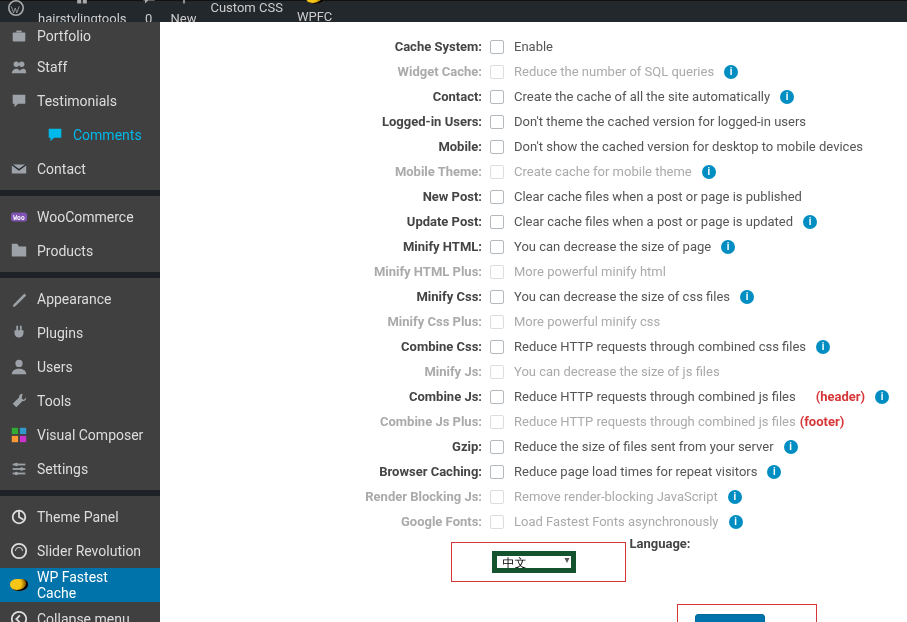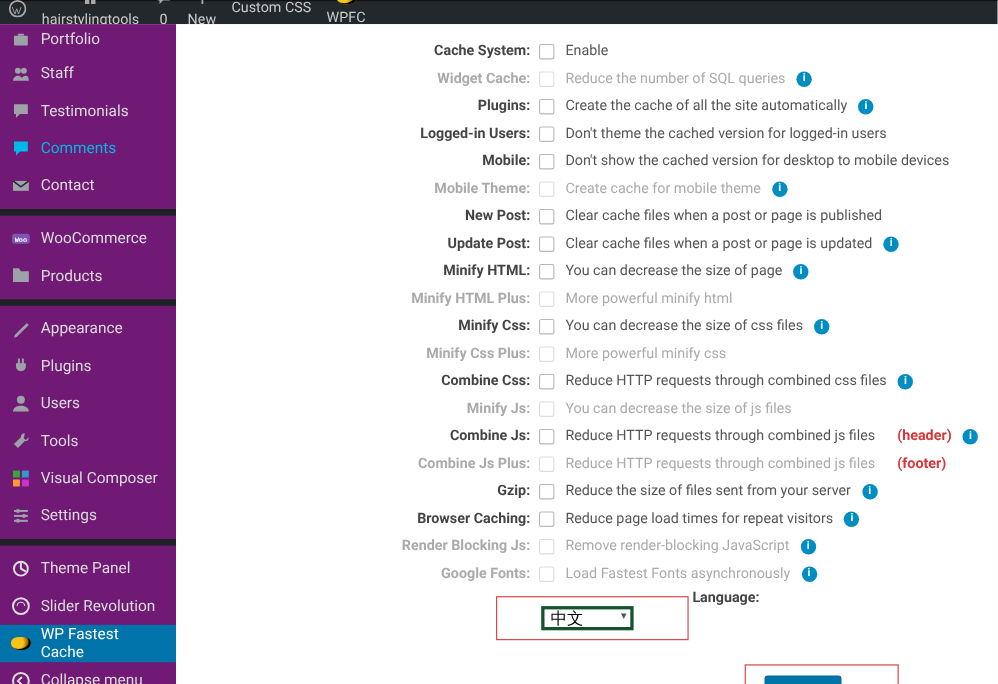--- a/index.html
+++ b/index.html
@@ -25,21 +25,21 @@
   }
   .toolbar .tb-item { display: flex; align-items: center; gap: 5px; cursor: pointer; position: relative; top: -4px; flex-direction: column; }
   .toolbar svg { width: 16px; height: 16px; fill: #aaa; }
 
   .sidebar {
     position: absolute;
     top: 22px;
     left: 0;
     width: 160px;
     bottom: 0;
-    background: #701a75;
+    background: #404040;
     color: #eee;
   }
   .sb-item {
     display: flex;
     align-items: center;
     height: 34px;
     padding: 0 10px;
     gap: 9px;
     color: #ddd;
     cursor: pointer;
@@ -53,21 +53,21 @@
   }
   .sb-item.active::after {
     content: "";
     position: absolute;
     right: -8px;
     top: 50%;
     margin-top: -8px;
     border: 8px solid transparent;
     border-left-color: #0073aa;
   }
-  .sb-item.highlight { color: #00b9eb; }
+  .sb-item.highlight { color: #00b9eb; margin-left: 36px; }
   .sb-item .icon { width: 18px; height: 18px; display:flex;align-items:center;justify-content:center;font-family:Liberation Mono, monospace; }
   .sb-item .icon svg { width: 18px; height: 18px; fill: #9ca2a7; }
   .sb-item.highlight .icon svg { fill: #00b9eb; }
   .sb-sep { height: 6px; background: #1e2227; margin: 4px 0; }
 
   .main {
     position: absolute;
     top: 22px;
     left: 160px;
     right: 0;
@@ -110,28 +110,28 @@
     display: inline-flex;
     align-items: center;
     justify-content: center;
     font-size: 10px;
     font-weight: bold;
     margin-left: 10px;
   }
   .info::before { content: "i"; }
   .red { color: #d63638; font-weight: bold; }
   .lang-select {
-    border: 3px solid #14532d;
+    border: 5px solid #14532d;
     height: 22px;
     min-width: 84px;
     background: #fff;
     padding: 0 18px 0 6px;
     -webkit-appearance: none;
     appearance: none;
-    font-size: 15px;
+    font-size: 12px;
     position: relative;
   }
   .select-wrap { position: relative; display: inline-block; }
   .select-wrap::after {
     content: "▾";
     position: absolute;
     right: 6px;
     top: 3px;
     font-size: 10px;
     color: #555;
@@ -368,21 +368,21 @@
         <span class="cb"></span>
         <span class="desc">Enable</span>
       </div>
       <div class="form-row disabled">
         <span class="label">Widget Cache:</span>
         <span class="cb"></span>
         <span class="desc">Reduce the number of SQL queries</span>
         <span class="info"></span>
       </div>
       <div class="form-row">
-        <span class="label">Plugins:</span>
+        <span class="label">Contact:</span>
         <span class="cb"></span>
         <span class="desc">Create the cache of all the site automatically</span>
         <span class="info"></span>
       </div>
       <div class="form-row">
         <span class="label">Logged-in Users:</span>
         <span class="cb"></span>
         <span class="desc">Don't theme the cached version for logged-in users</span>
       </div>
       <div class="form-row">
@@ -444,21 +444,21 @@
         <span class="label">Combine Js:</span>
         <span class="cb"></span>
         <span class="desc">Reduce HTTP requests through combined js files</span>
         <span class="red" style="margin-left: 20px;">(header)</span>
         <span class="info"></span>
       </div>
       <div class="form-row disabled">
         <span class="label">Combine Js Plus:</span>
         <span class="cb"></span>
         <span class="desc">Reduce HTTP requests through combined js files</span>
-        <span class="red" style="margin-left: 20px;">(footer)</span>
+        <span class="red" style="margin-left: 4px;">(footer)</span>
       </div>
       <div class="form-row">
         <span class="label">Gzip:</span>
         <span class="cb"></span>
         <span class="desc">Reduce the size of files sent from your server</span>
         <span class="info"></span>
       </div>
       <div class="form-row">
         <span class="label">Browser Caching:</span>
         <span class="cb"></span>

